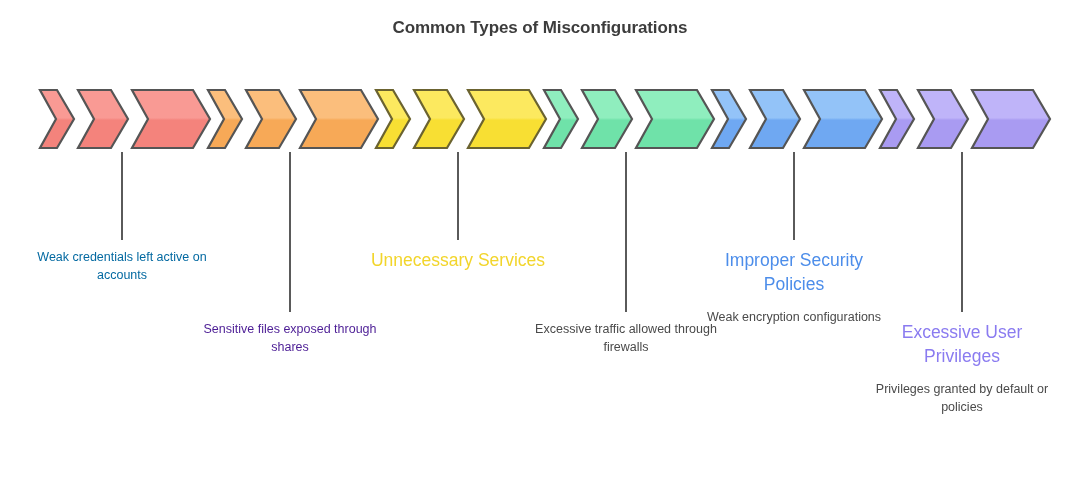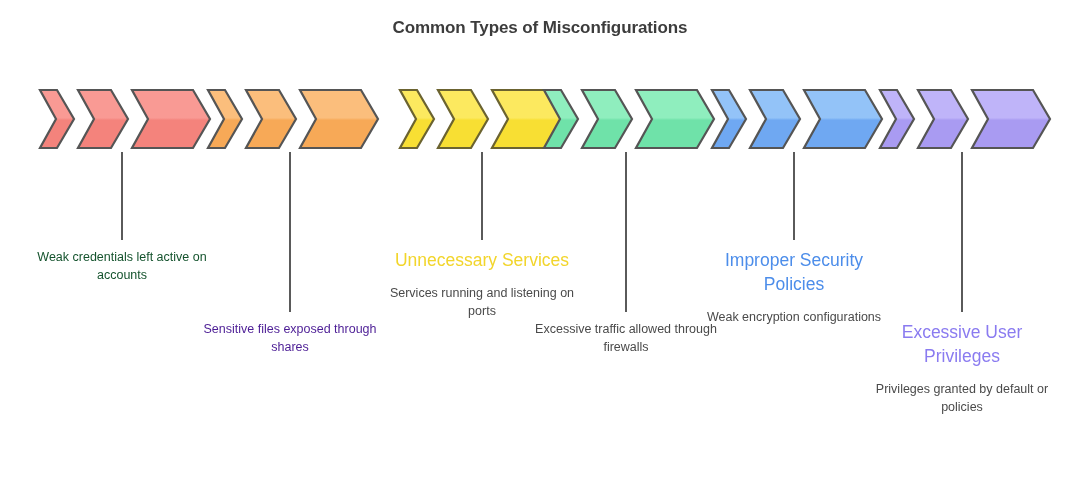--- a/index.html
+++ b/index.html
@@ -105,21 +105,21 @@
         <stop offset="100%" stop-color="#F4837C"></stop>
       </linearGradient>
     </defs>
           <path d="M 8 6 L 25 6 L 42 35 L 25 64 L 8 64 L 24 35 Z" fill="url(#grad-0)" stroke="#555555" stroke-width="2.2" stroke-linejoin="miter"></path>
           <path d="M 46 6 L 79 6 L 96 35 L 79 64 L 46 64 L 62 35 Z" fill="url(#grad-0)" stroke="#555555" stroke-width="2.2" stroke-linejoin="miter"></path>
           <path d="M 100 6 L 161 6 L 178 35 L 161 64 L 100 64 L 116 35 Z" fill="url(#grad-0)" stroke="#555555" stroke-width="2.2" stroke-linejoin="miter"></path>
         </svg>
       </div>
       <div class="connector" style="background: rgb(90, 90, 90);"></div>
       <div class="text-block">
-        <div class="item-desc" style="color: #14532d;">Weak credentials left active on accounts</div>
+        <div class="item-desc" style="color: #0369a1;">Weak credentials left active on accounts</div>
       </div>
     </div>
     <div class="column col-even" style="left: 200px;">
       <div class="chevron-group">
         <svg width="180" height="68" viewBox="0 0 180 68">
     <defs>
       <linearGradient id="grad-1" x1="0" y1="0" x2="0" y2="1">
         <stop offset="0%" stop-color="#FBBE7C"></stop>
         <stop offset="48%" stop-color="#FBBE7C"></stop>
         <stop offset="52%" stop-color="#F7A957"></stop>
@@ -129,40 +129,39 @@
           <path d="M 8 6 L 25 6 L 42 35 L 25 64 L 8 64 L 24 35 Z" fill="url(#grad-1)" stroke="#555555" stroke-width="2.2" stroke-linejoin="miter"></path>
           <path d="M 46 6 L 79 6 L 96 35 L 79 64 L 46 64 L 62 35 Z" fill="url(#grad-1)" stroke="#555555" stroke-width="2.2" stroke-linejoin="miter"></path>
           <path d="M 100 6 L 161 6 L 178 35 L 161 64 L 100 64 L 116 35 Z" fill="url(#grad-1)" stroke="#555555" stroke-width="2.2" stroke-linejoin="miter"></path>
         </svg>
       </div>
       <div class="connector" style="background: rgb(90, 90, 90);"></div>
       <div class="text-block">
         <div class="item-desc" style="color: #4c1d95;">Sensitive files exposed through shares</div>
       </div>
     </div>
-    <div class="column col-odd" style="left: 368px; margin-left: 24px;">
+    <div class="column col-odd" style="left: 368px;">
       <div class="chevron-group">
         <svg width="180" height="68" viewBox="0 0 180 68">
     <defs>
       <linearGradient id="grad-2" x1="0" y1="0" x2="0" y2="1">
         <stop offset="0%" stop-color="#FCE95F"></stop>
         <stop offset="48%" stop-color="#FCE95F"></stop>
         <stop offset="52%" stop-color="#F8DF33"></stop>
         <stop offset="100%" stop-color="#F8DF33"></stop>
       </linearGradient>
     </defs>
           <path d="M 8 6 L 25 6 L 42 35 L 25 64 L 8 64 L 24 35 Z" fill="url(#grad-2)" stroke="#6b6330" stroke-width="2.2" stroke-linejoin="miter"></path>
           <path d="M 46 6 L 79 6 L 96 35 L 79 64 L 46 64 L 62 35 Z" fill="url(#grad-2)" stroke="#6b6330" stroke-width="2.2" stroke-linejoin="miter"></path>
           <path d="M 100 6 L 161 6 L 178 35 L 161 64 L 100 64 L 116 35 Z" fill="url(#grad-2)" stroke="#6b6330" stroke-width="2.2" stroke-linejoin="miter"></path>
         </svg>
       </div>
       <div class="connector" style="background: rgb(90, 90, 90);"></div>
       <div class="text-block">
         <div class="item-title" style="color: rgb(242, 213, 43);">Unnecessary Services</div>
-        <div class="item-desc" style="color: rgb(74, 74, 74);">Services running and listening on ports</div>
       </div>
     </div>
     <div class="column col-even" style="left: 536px;">
       <div class="chevron-group">
         <svg width="180" height="68" viewBox="0 0 180 68">
     <defs>
       <linearGradient id="grad-3" x1="0" y1="0" x2="0" y2="1">
         <stop offset="0%" stop-color="#8FEEBE"></stop>
         <stop offset="48%" stop-color="#8FEEBE"></stop>
         <stop offset="52%" stop-color="#6FE2A9"></stop>

